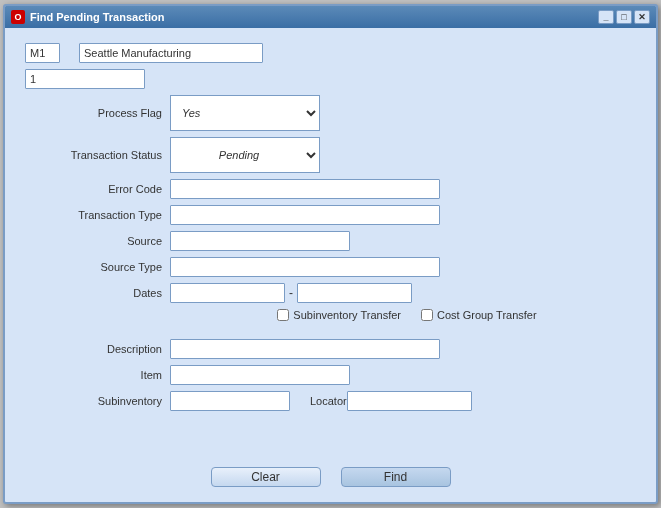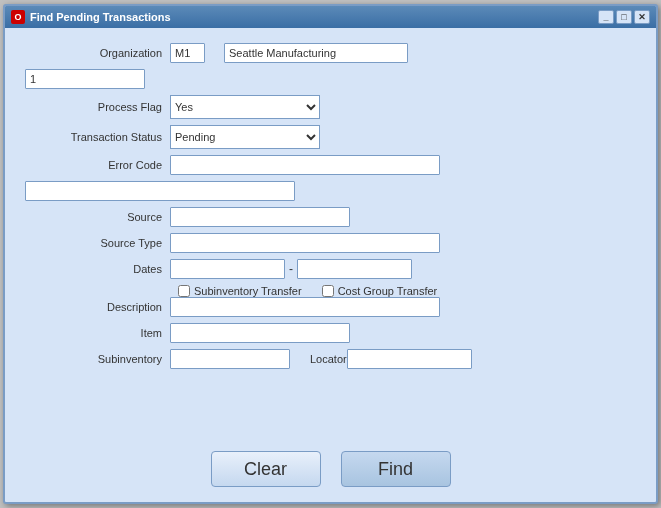--- a/index.html
+++ b/index.html
@@ -111,50 +111,52 @@
 
     .input-short { width: 120px; }
     .input-medium { width: 180px; }
     .input-long { width: 270px; }
     .input-org-code { width: 35px; }
     .input-org-name { width: 184px; }
     .input-dates { width: 115px; }
     .input-locator { width: 125px; }
 
     .form-select {
-      height: 24px;
+      height: 36px;
       border: 1px solid #7a9cc5;
       background: white;
-      padding: 1px 0;
+      padding: 1px 7px;
       font-size: 11px;
       color: #333;
       outline: none;
       cursor: pointer;
+      font-style: italic;
     }
 
     .select-process { width: 150px; }
-    .select-status { width: 150px; }
+    .select-status { width: 150px; text-align: center; }
 
     .dates-row {
       display: flex;
       align-items: center;
       gap: 4px;
     }
 
     .dates-separator {
       font-size: 12px;
       color: #333;
     }
 
     .checkbox-row {
       display: flex;
       align-items: center;
       margin-left: 153px;
-      margin-bottom: 0;
+      margin-bottom: 18px;
       gap: 20px;
+      justify-content: center;
     }
 
     .checkbox-item {
       display: flex;
       align-items: center;
       gap: 4px;
     }
 
     .checkbox-item input[type="checkbox"] {
       width: 12px;
@@ -169,26 +171,26 @@
 
     .footer {
       display: flex;
       justify-content: center;
       align-items: center;
       gap: 20px;
       padding: 10px 20px 15px;
     }
 
     .btn {
-      height: 36px;
+      height: 20px;
       width: 110px;
       background: linear-gradient(to bottom, #e8f0fb, #c5d8ef);
       border: 1px solid #7a9cc5;
       border-radius: 4px;
-      font-size: 18px;
+      font-size: 12px;
       color: #333;
       cursor: pointer;
       font-weight: normal;
     }
 
     .btn-find {
       background: linear-gradient(to bottom, #c5d8ef, #a8c4e0);
     }
 
     .org-row {
@@ -197,33 +199,32 @@
       gap: 19px;
     }
   </style>
 </head>
 <body>
 
 <div class="window">
   <div class="title-bar">
     <div class="title-bar-left">
       <div class="title-icon">O</div>
-      <span>Find Pending Transactions</span>
+      <span>Find Pending Transaction</span>
     </div>
     <div class="title-controls">
       <div class="title-btn">_</div>
       <div class="title-btn">□</div>
       <div class="title-btn">✕</div>
     </div>
   </div>
 
   <div class="content">
 
     <div class="form-row">
-      <div class="form-label">Organization</div>
       <div class="org-row">
         <input class="form-input input-org-code" type="text" value="M1" style="">
         <input class="form-input input-org-name" type="text" value="Seattle Manufacturing" style="">
       </div>
     </div>
 
     <div class="form-row">
       <input class="form-input input-short" type="text" value="1" style="">
     </div>
 
@@ -246,20 +247,21 @@
       </select>
     </div>
 
     <div class="form-row">
       <div class="form-label">Error Code</div>
       <input class="form-input input-long" type="text" value="" style="">
     </div>
 
 
     <div class="form-row">
+      <div class="form-label">Transaction Type</div>
       <input class="form-input input-long" type="text" value="" style="">
     </div>
 
     <div class="form-row">
       <div class="form-label">Source</div>
       <input class="form-input input-medium" type="text" value="" style="">
     </div>
 
     <div class="form-row">
       <div class="form-label">Source Type</div>

